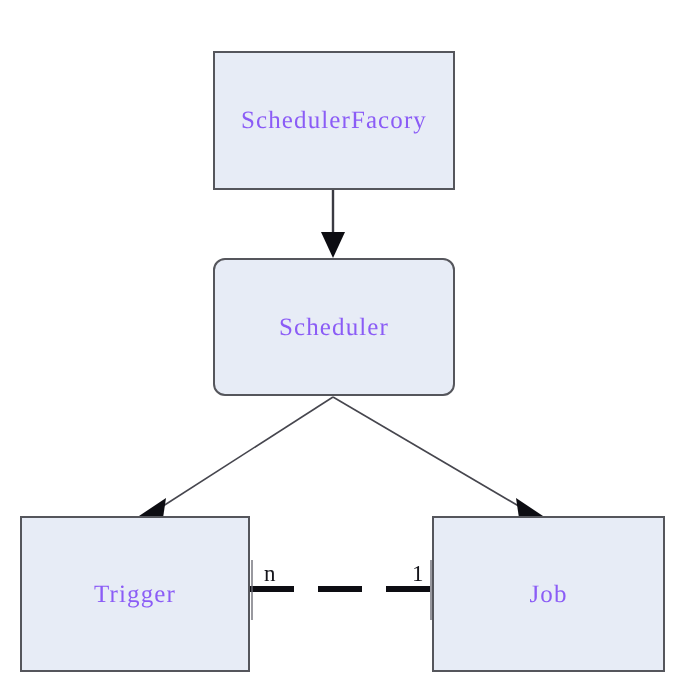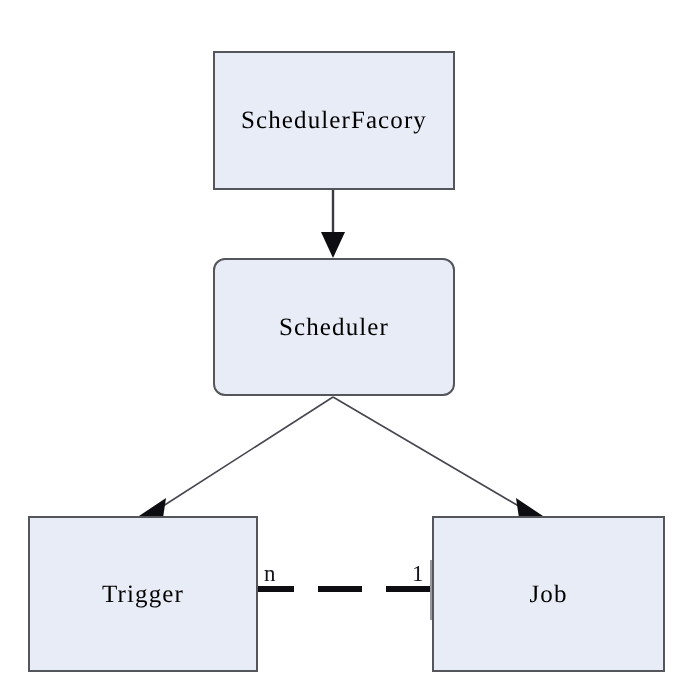--- a/index.html
+++ b/index.html
@@ -32,21 +32,21 @@
     border: 2px solid #55565c;
     display: flex;
     align-items: center;
     justify-content: center;
     z-index: 2;
   }
   .node-label {
     font-family: "Liberation Serif", "DejaVu Serif", serif;
     font-size: 25px;
     line-height: 1;
-    color: #000000;
+    color: #8b5cf6;
     letter-spacing: 1.1px;
     white-space: nowrap;
     text-rendering: geometricPrecision;
   }
   #node-scheduler-factory {
     left: 213px;
     top: 51px;
     width: 242px;
     height: 139px;
   }
@@ -55,21 +55,20 @@
     top: 258px;
     width: 242px;
     height: 138px;
     border-radius: 12px;
   }
   #node-trigger {
     left: 20px;
     top: 516px;
     width: 230px;
     height: 156px;
-    margin-left: 8px;
   }
   #node-job {
     left: 432px;
     top: 516px;
     width: 233px;
     height: 156px;
   }
   .mult-label {
     position: absolute;
     font-family: "Liberation Serif", "DejaVu Serif", serif;

